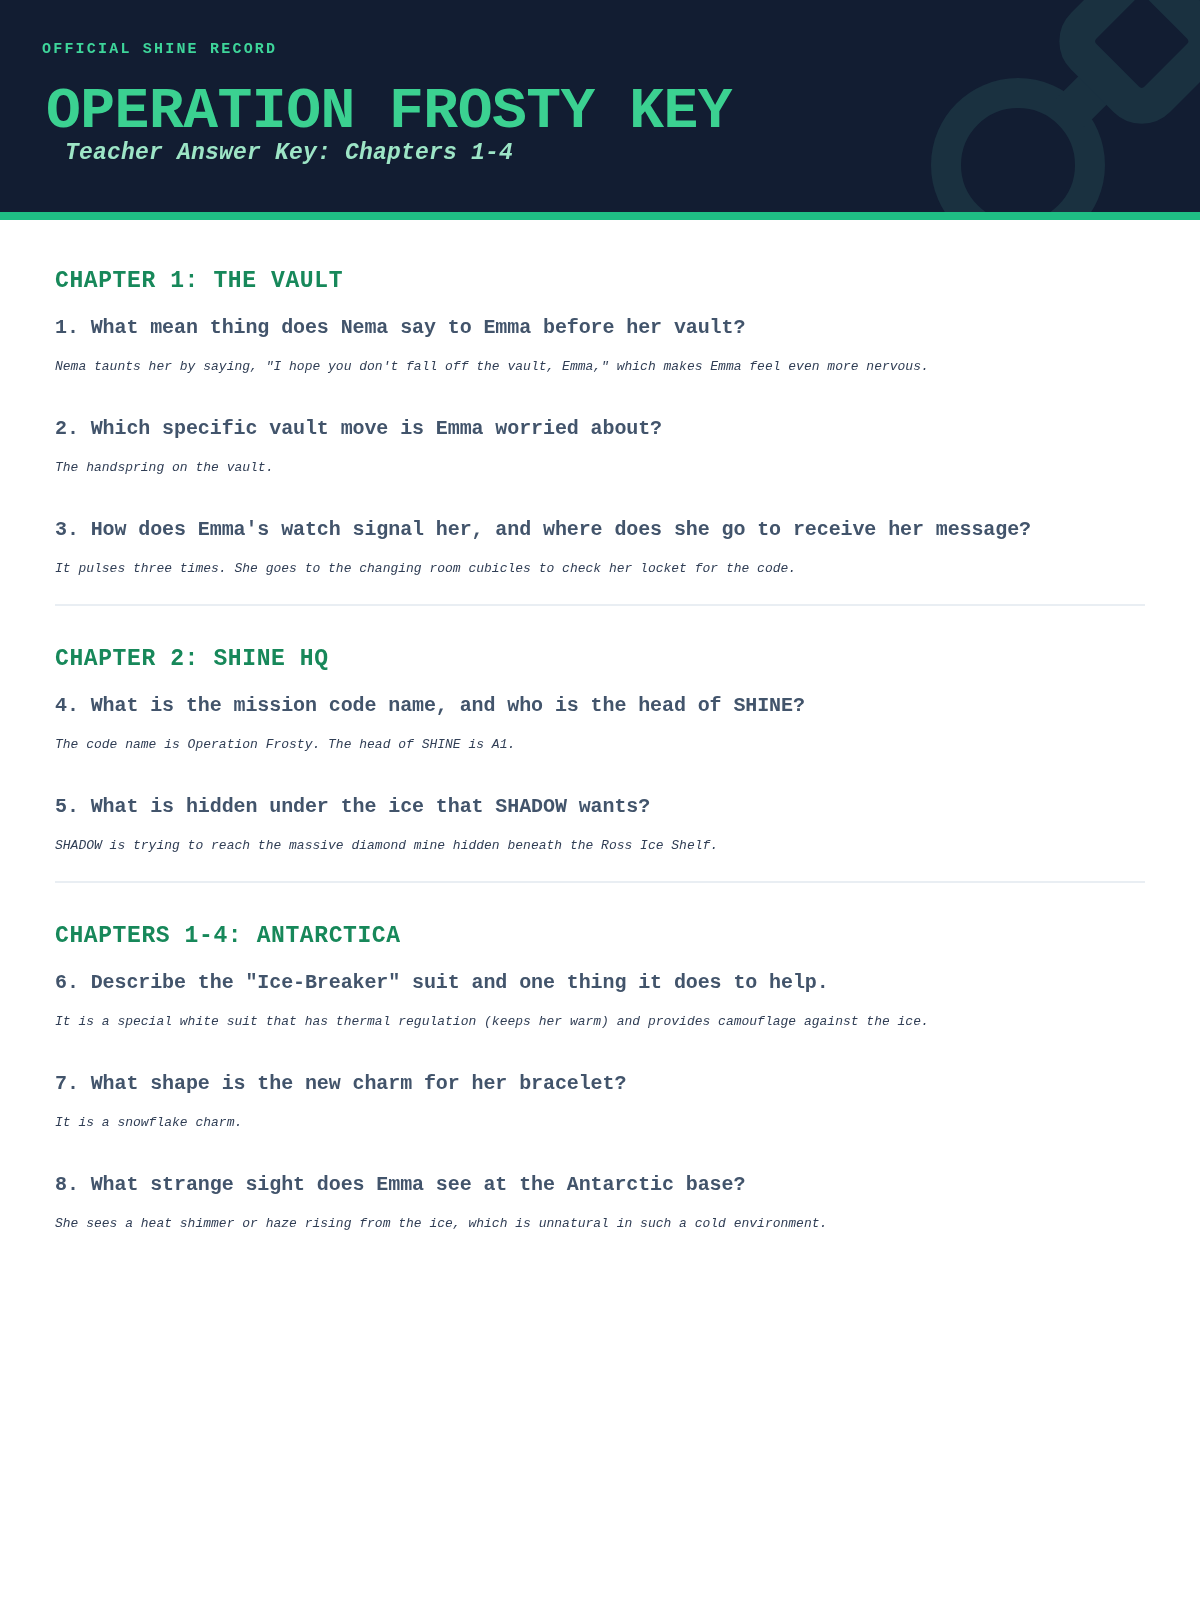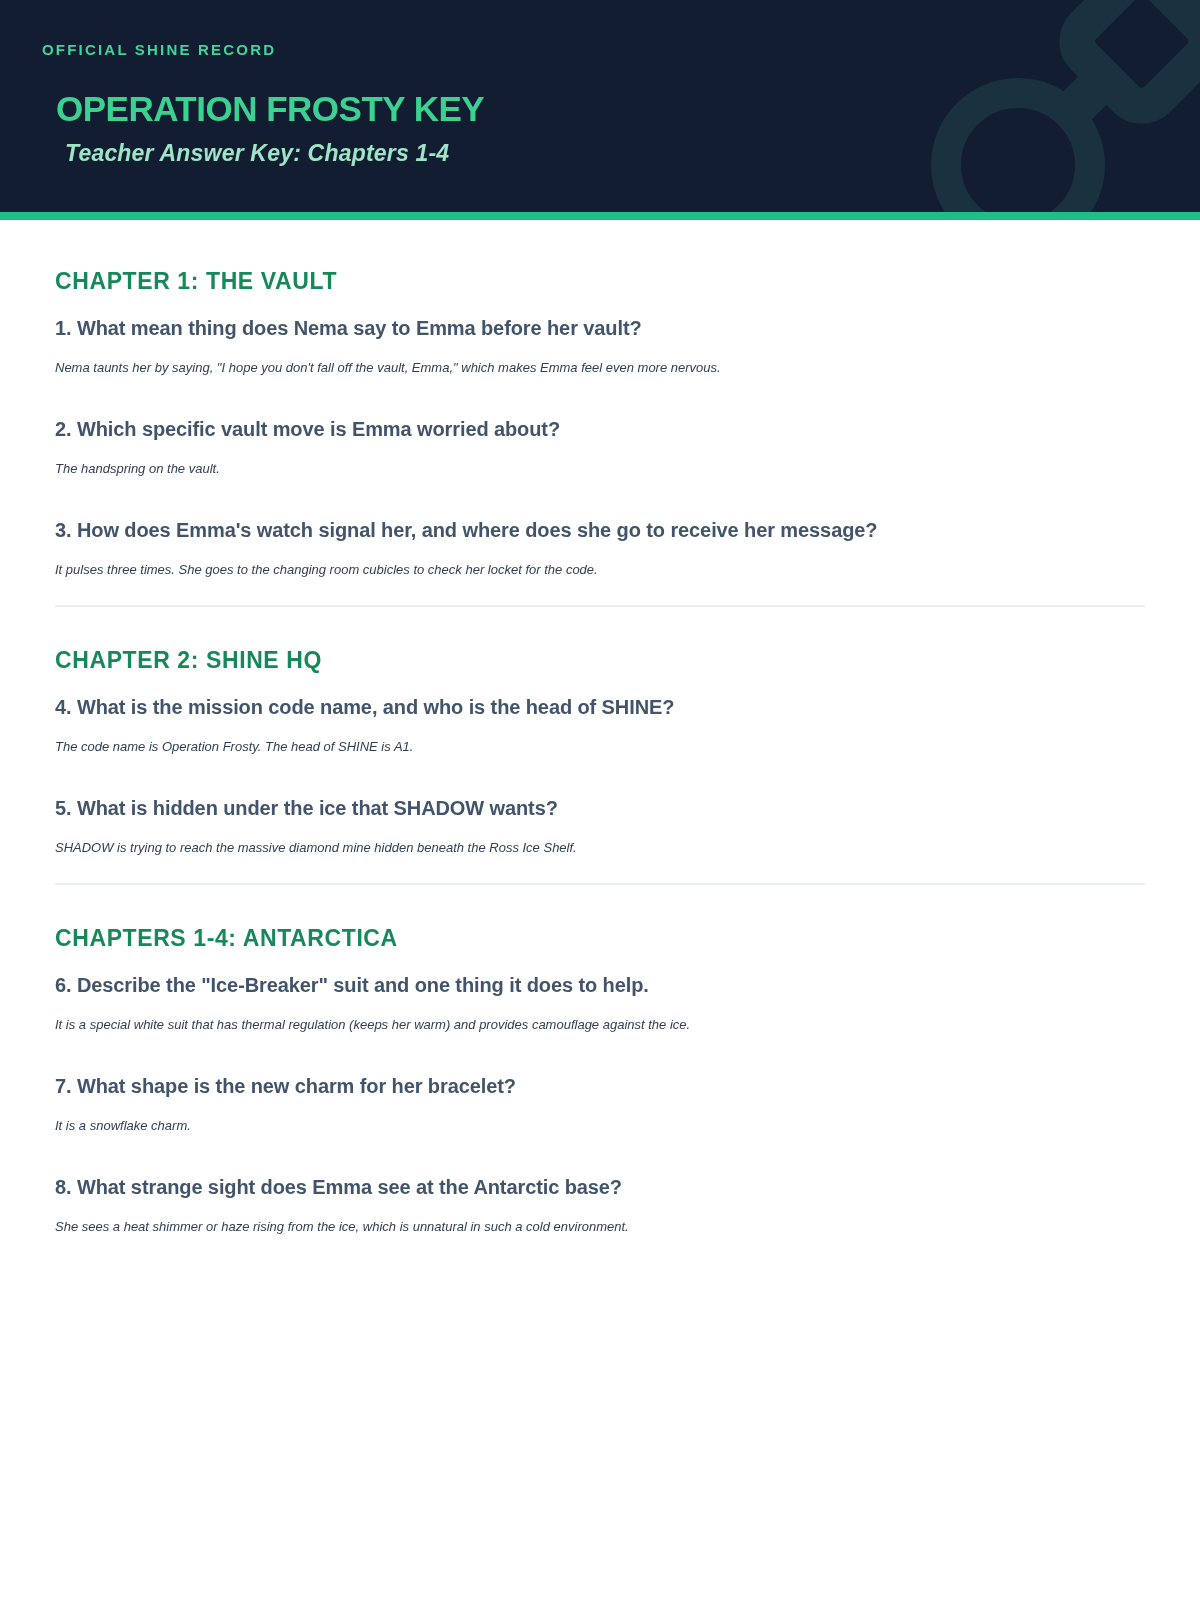--- a/index.html
+++ b/index.html
@@ -11,38 +11,38 @@
     --section-green:#17885a;
     --question-slate:#42546b;
     --answer-navy:#303e55;
     --watermark:#1a3140;
     --divider:#e9eef3;
   }
   *{box-sizing:border-box;}
   html,body{margin:0;padding:0;background:#ffffff;}
   .page{
     width:1200px;height:1600px;background:#ffffff;overflow:hidden;
-    font-family:Liberation Sans, sans-serif;
+    font-family:Liberation Mono, monospace;
     position:relative;
   }
   
   .header{
     position:relative;height:212px;background:var(--header-bg);
     overflow:hidden;
   }
   .header svg{position:absolute;top:0;left:0;pointer-events:none;}
   .header svg g{stroke:var(--watermark);}
   .eyebrow{
     position:absolute;top:41px;left:42px;
     color:var(--eyebrow-green);font-size:15px;font-weight:bold;
     letter-spacing:2.2px;
   }
   .title{
-    position:absolute;top:73px;left:40px;margin:16px;
-    color:var(--title-green);font-size:35px;font-weight:bold;
+    position:absolute;top:73px;left:40px;margin:6px;
+    color:var(--title-green);font-size:58px;font-weight:bold;
     letter-spacing:-0.5px;white-space:nowrap;
   }
   .subtitle{
     position:absolute;top:140px;left:42px;
     color:var(--subtitle-mint);font-size:23px;font-weight:bold;
     font-style:italic;letter-spacing:0.2px;margin-left:23px;
   }
   .accent-bar{height:8px;background:var(--accent);}
   
   .main{padding:48px 55px 0 55px;}

